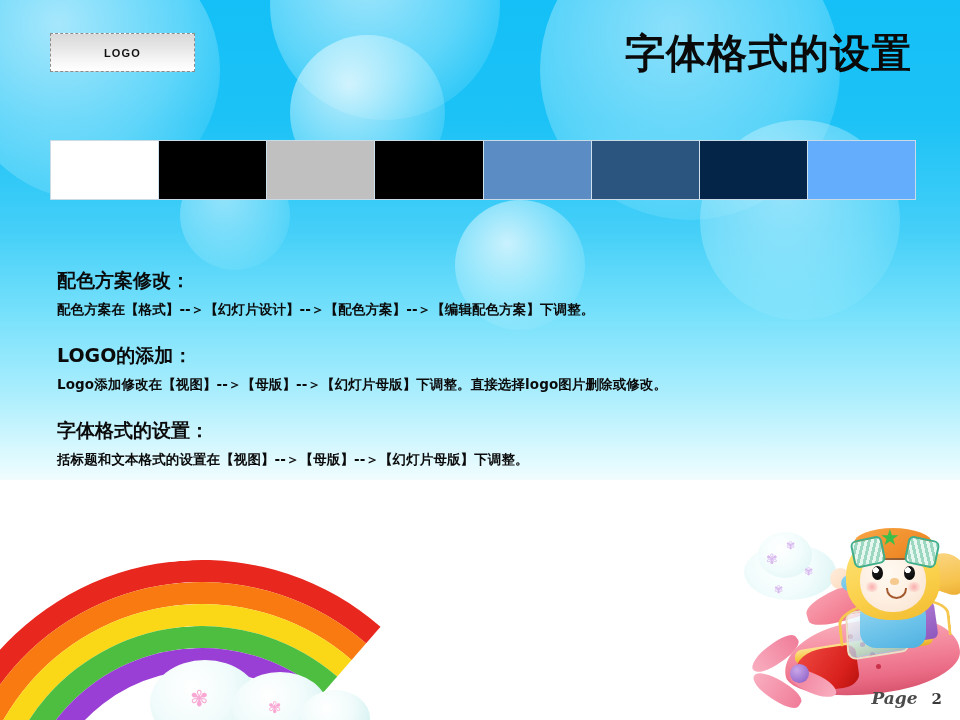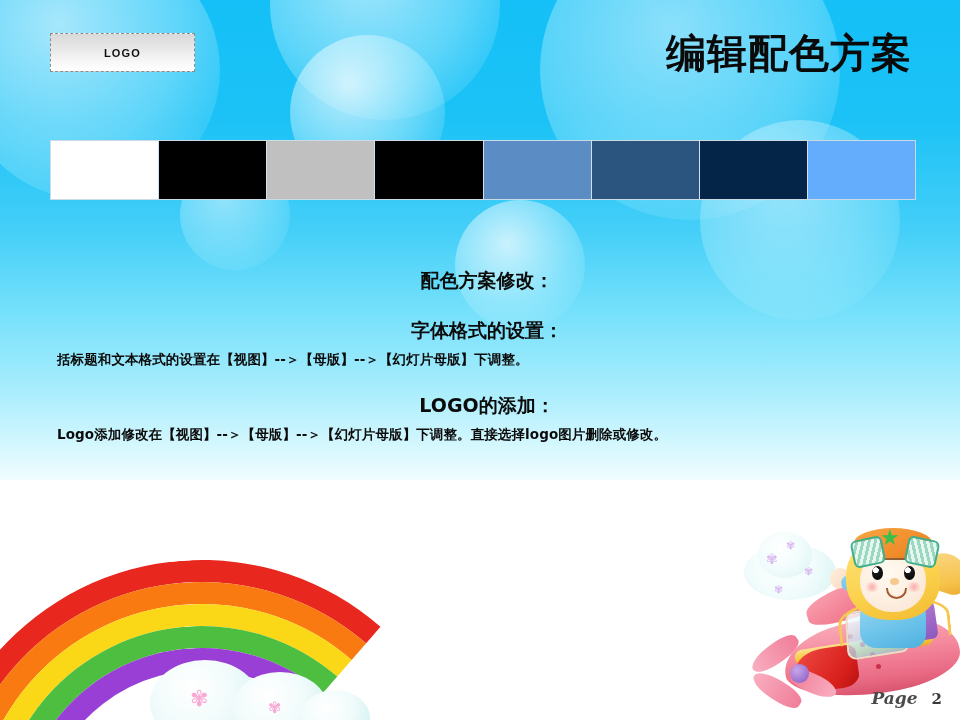--- a/index.html
+++ b/index.html
@@ -117,21 +117,20 @@
   }
   .section { margin-bottom: 24px; }
   .section:last-child { margin-bottom: 0; }
   .sec-heading {
     font-size: 19px;
     font-weight: bold;
     color: #0b0b0b;
     margin: 0 0 7px 0;
     font-family: "DejaVu Sans", "Liberation Sans", sans-serif;
     white-space: nowrap;
-    text-align: center;
   }
   .sec-body {
     font-size: 13.5px;
     font-weight: bold;
     color: #0b0b0b;
     margin: 0;
     font-family: "DejaVu Sans", "Liberation Sans", sans-serif;
     white-space: nowrap;
     letter-spacing: 0.1px;
   }
@@ -213,45 +212,46 @@
               background: radial-gradient(circle at 40% 33%, rgba(255,255,255,0.70) 0%, rgba(185,240,253,0.44) 52%, rgba(140,228,252,0.08) 85%, rgba(140,228,252,0) 100%);"></div>
   <div class="bubble" style="left:700px; top:120px; width:200px; height:200px;
               background: radial-gradient(circle at 42% 34%, rgba(255,255,255,0.48) 0%, rgba(185,240,253,0.34) 55%, rgba(140,228,252,0.06) 86%, rgba(140,228,252,0) 100%);"></div>
   <div class="bubble" style="left:180px; top:160px; width:110px; height:110px;
               background: radial-gradient(circle at 40% 33%, rgba(255,255,255,0.46) 0%, rgba(185,240,253,0.30) 55%, rgba(140,228,252,0.05) 86%, rgba(140,228,252,0) 100%);"></div>
 
   <div class="logo-box">
     <span class="logo-text">LOGO</span>
   </div>
 
-  <div class="slide-title">编辑配色方案</div>
+  <div class="slide-title">字体格式的设置</div>
 
   <div class="swatch-strip">
     <div class="swatch" style="background: rgb(255, 255, 255);"></div>
     <div class="swatch" style="background: rgb(0, 0, 0);"></div>
     <div class="swatch" style="background: rgb(192, 192, 192);"></div>
     <div class="swatch" style="background: rgb(0, 0, 0);"></div>
     <div class="swatch" style="background: rgb(91, 140, 196);"></div>
     <div class="swatch" style="background: rgb(43, 85, 127);"></div>
     <div class="swatch" style="background: rgb(4, 36, 72);"></div>
     <div class="swatch" style="background: rgb(100, 173, 252);"></div>
   </div>
 
 
   <div class="body-area">
     <div class="section">
       <p class="sec-heading">配色方案修改：</p>
+      <p class="sec-body">配色方案在【格式】--＞【幻灯片设计】--＞【配色方案】--＞【编辑配色方案】下调整。</p>
+    </div>
+    <div class="section">
+      <p class="sec-heading">LOGO的添加：</p>
+      <p class="sec-body">Logo添加修改在【视图】--＞【母版】--＞【幻灯片母版】下调整。直接选择logo图片删除或修改。</p>
     </div>
     <div class="section">
       <p class="sec-heading">字体格式的设置：</p>
       <p class="sec-body">括标题和文本格式的设置在【视图】--＞【母版】--＞【幻灯片母版】下调整。</p>
-    </div>
-    <div class="section">
-      <p class="sec-heading">LOGO的添加：</p>
-      <p class="sec-body">Logo添加修改在【视图】--＞【母版】--＞【幻灯片母版】下调整。直接选择logo图片删除或修改。</p>
     </div>
   </div>
 
   <div class="bg-white"></div>
 
   <div class="rainbow-wrap">
     <div class="rb" style="border-width:22px; border-top-color:#E8271F; border-left-color:#E8271F; transform: rotate(-4deg);"></div>
     <div class="rb" style="left:22px; top:62px; width:456px; height:456px; border-width:22px; border-top-color:#F97A11; border-left-color:#F97A11; transform: rotate(-4deg);"></div>
     <div class="rb" style="left:44px; top:84px; width:412px; height:412px; border-width:22px; border-top-color:#FAD818; border-left-color:#FAD818; transform: rotate(-4deg);"></div>
     <div class="rb" style="left:66px; top:106px; width:368px; height:368px; border-width:22px; border-top-color:#4DBE3F; border-left-color:#4DBE3F; transform: rotate(-4deg);"></div>

